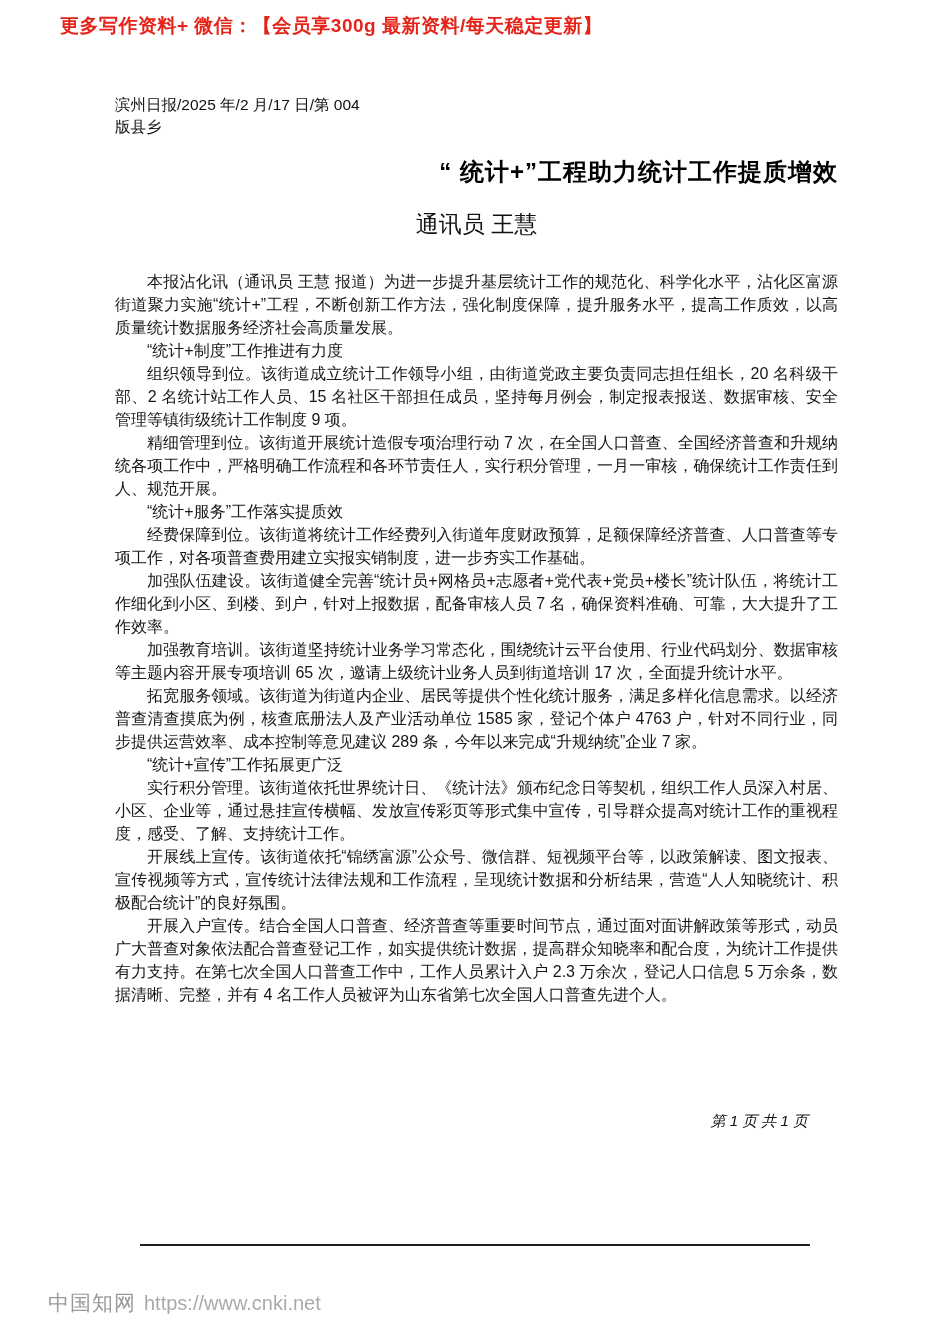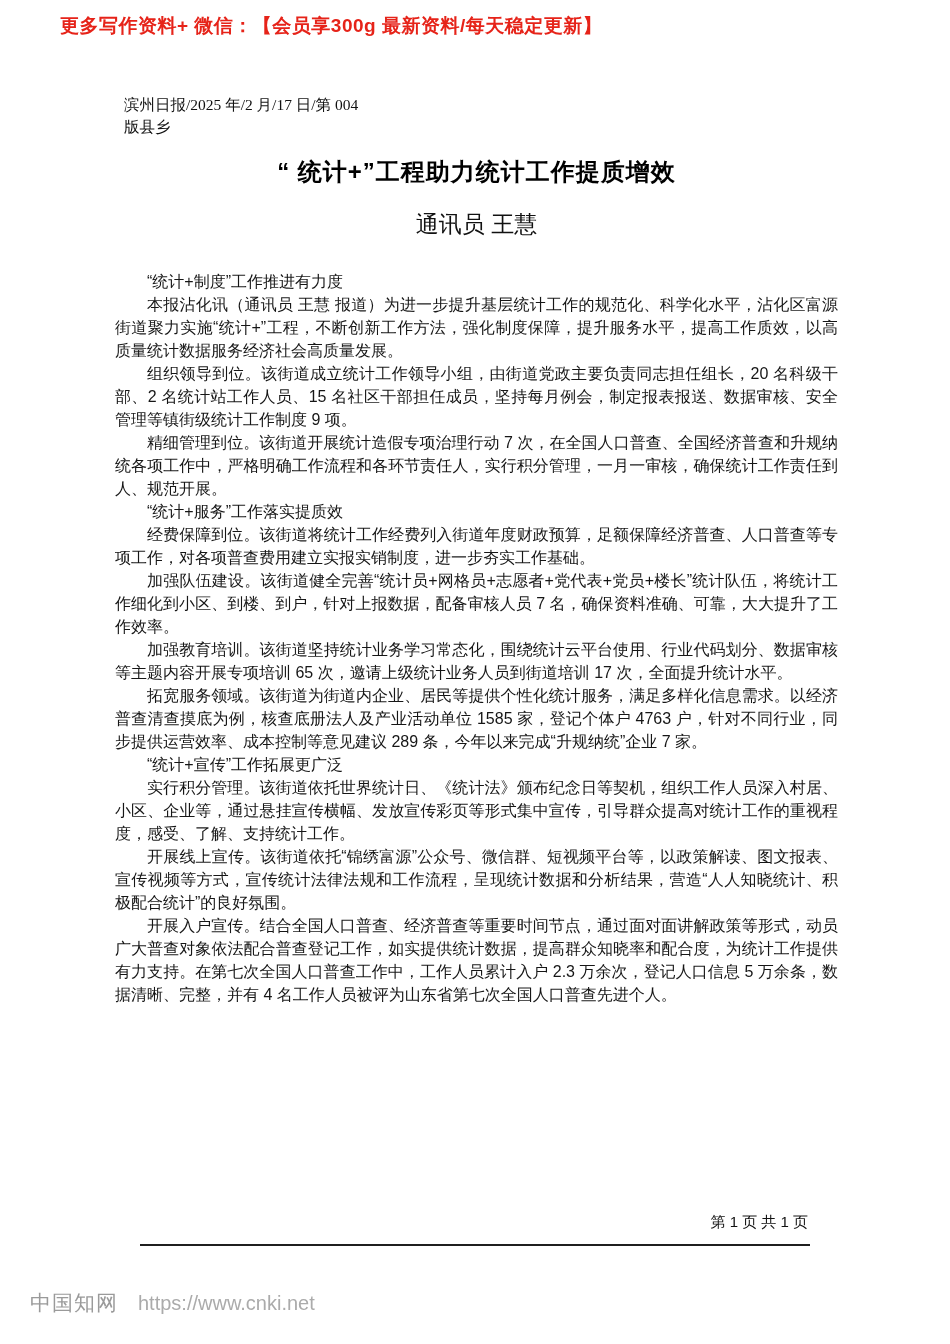--- a/index.html
+++ b/index.html
@@ -19,37 +19,36 @@
     top: 13px;
     font-size: 19px;
     font-weight: 600;
     letter-spacing: 0.5px;
     color: #e62319;
     white-space: nowrap;
   }
 
   .source {
     position: absolute;
-    left: 124px;
+    left: 115px;
     top: 94px;
     font-size: 15.5px;
     line-height: 22px;
     color: #111111;
-    font-family: Liberation Serif, serif;
   }
 
   .content {
     position: absolute;
     left: 115px;
     top: 156px;
     width: 723px;
   }
 
   .title {
-    text-align: center;
+    text-align: right;
     font-size: 24px;
     font-weight: bold;
     letter-spacing: 1px;
     line-height: 32px;
     color: #000000;
   }
 
   .byline {
     text-align: center;
     font-size: 23px;
@@ -62,42 +61,43 @@
     font-size: 16px;
     line-height: 23px;
     text-align: justify;
     color: #161616;
   }
   .body p { margin: 0; text-indent: 2em; }
   .body p.gap-before { }
 
   .page-num {
     position: absolute;
-    top: 1213px;
+    top: 1112px;
     right: 142px;
     font-size: 15px;
     color: #111111;
+    font-style: italic;
   }
 
   .divider {
     position: absolute;
     left: 140px;
     top: 1244px;
     width: 670px;
     height: 2px;
     background: #1f1f1f;
   }
 
   .site-footer {
     position: absolute;
-    left: 30px;
+    left: 48px;
     top: 1289px;
     display: flex;
     align-items: center;
-    gap: 20px;
+    gap: 8px;
     white-space: nowrap;
   }
   .brand { font-size: 21px; color: #9a9a9a; letter-spacing: 1px; }
   .url   { font-size: 20px; color: #ababab; text-align: center; }
 </style>
 </head>
 <body>
 
 <div class="page">
 
@@ -107,22 +107,22 @@
     <div>滨州日报/2025 年/2 月/17 日/第 004</div>
     <div>版县乡</div>
   </div>
 
   <div class="content">
     <div class="title">“ 统计+”工程助力统计工作提质增效</div>
 
     <div class="byline">通讯员 王慧</div>
 
     <div class="body">
+      <p>本报沾化讯（通讯员 王慧 报道）为进一步提升基层统计工作的规范化、科学化水平，沾化区富源街道聚力实施“统计+”工程，不断创新工作方法，强化制度保障，提升服务水平，提高工作质效，以高质量统计数据服务经济社会高质量发展。</p>
       <p>“统计+制度”工作推进有力度</p>
-      <p>本报沾化讯（通讯员 王慧 报道）为进一步提升基层统计工作的规范化、科学化水平，沾化区富源街道聚力实施“统计+”工程，不断创新工作方法，强化制度保障，提升服务水平，提高工作质效，以高质量统计数据服务经济社会高质量发展。</p>
       <p>组织领导到位。该街道成立统计工作领导小组，由街道党政主要负责同志担任组长，20 名科级干部、2 名统计站工作人员、15 名社区干部担任成员，坚持每月例会，制定报表报送、数据审核、安全管理等镇街级统计工作制度 9 项。</p>
       <p class="gap-before">精细管理到位。该街道开展统计造假专项治理行动 7 次，在全国人口普查、全国经济普查和升规纳统各项工作中，严格明确工作流程和各环节责任人，实行积分管理，一月一审核，确保统计工作责任到人、规范开展。</p>
       <p>“统计+服务”工作落实提质效</p>
       <p>经费保障到位。该街道将统计工作经费列入街道年度财政预算，足额保障经济普查、人口普查等专项工作，对各项普查费用建立实报实销制度，进一步夯实工作基础。</p>
       <p>加强队伍建设。该街道健全完善“统计员+网格员+志愿者+党代表+党员+楼长”统计队伍，将统计工作细化到小区、到楼、到户，针对上报数据，配备审核人员 7 名，确保资料准确、可靠，大大提升了工作效率。</p>
       <p>加强教育培训。该街道坚持统计业务学习常态化，围绕统计云平台使用、行业代码划分、数据审核等主题内容开展专项培训 65 次，邀请上级统计业务人员到街道培训 17 次，全面提升统计水平。</p>
       <p>拓宽服务领域。该街道为街道内企业、居民等提供个性化统计服务，满足多样化信息需求。以经济普查清查摸底为例，核查底册法人及产业活动单位 1585 家，登记个体户 4763 户，针对不同行业，同步提供运营效率、成本控制等意见建议 289 条，今年以来完成“升规纳统”企业 7 家。</p>
       <p>“统计+宣传”工作拓展更广泛</p>
       <p>实行积分管理。该街道依托世界统计日、《统计法》颁布纪念日等契机，组织工作人员深入村居、小区、企业等，通过悬挂宣传横幅、发放宣传彩页等形式集中宣传，引导群众提高对统计工作的重视程度，感受、了解、支持统计工作。</p>
       <p>开展线上宣传。该街道依托“锦绣富源”公众号、微信群、短视频平台等，以政策解读、图文报表、宣传视频等方式，宣传统计法律法规和工作流程，呈现统计数据和分析结果，营造“人人知晓统计、积极配合统计”的良好氛围。</p>

